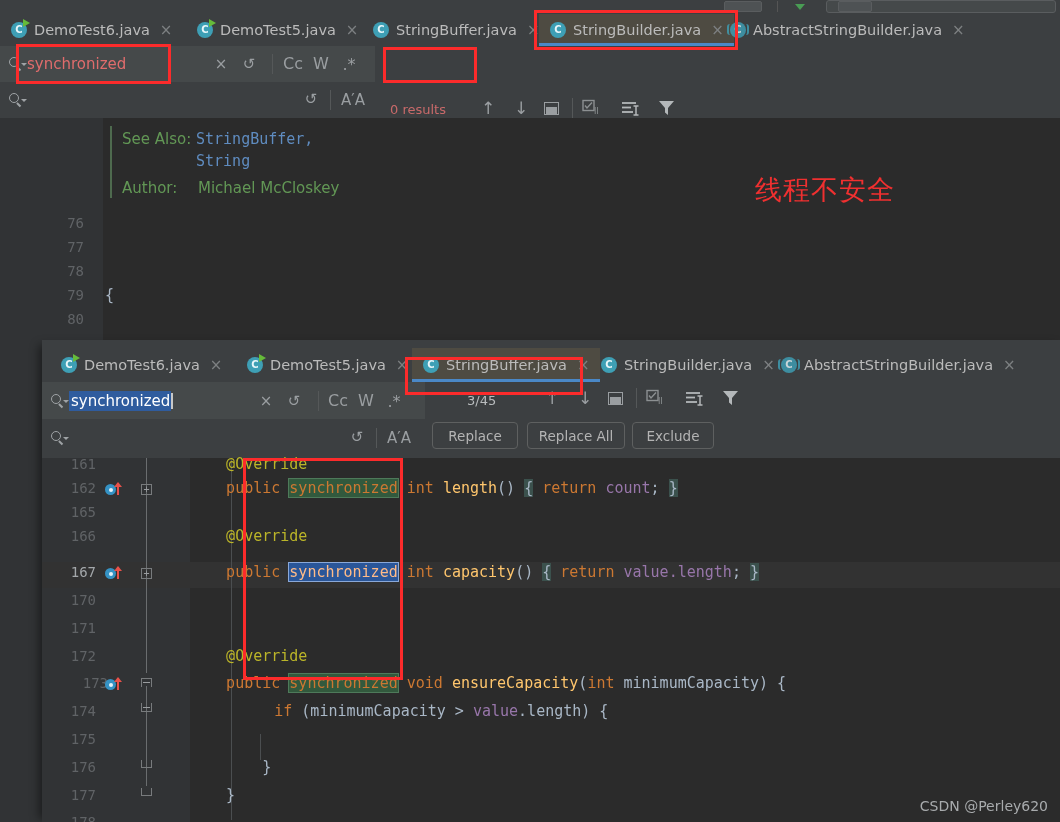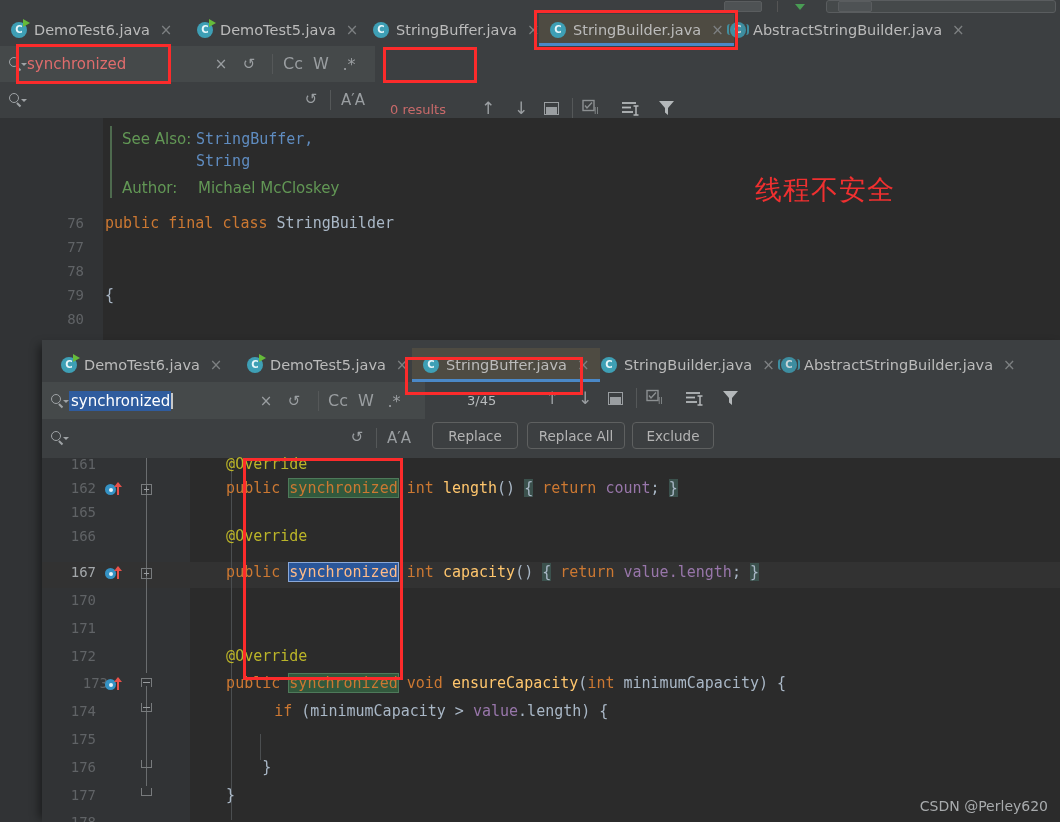--- a/index.html
+++ b/index.html
@@ -316,21 +316,20 @@
   <div class="abs" style="left:103px; top:118px; width:957px; height:704px; background:#2b2b2b;"></div>
 
   <div class="doc-stripe" style="left:110px; top:126px; height:72px;"></div>
   <div class="abs doc" style="left:122px; top:130px; font-size:15px;">See Also:</div>
   <div class="abs doclink mono" style="left:196px; top:130px; font-size:15px;">StringBuffer,</div>
   <div class="abs doclink mono" style="left:196px; top:152px; font-size:15px;">String</div>
   <div class="abs doc" style="left:122px; top:179px; font-size:15px;">Author:</div>
   <div class="abs doc" style="left:198px; top:179px; font-size:15px;">Michael McCloskey</div>
 
   <div class="lineno" style="left:50px; top:215px; width:34px;">76</div>
-  <div class="codeline" style="left:105px; top:214px;"><span class="k">public final class </span><span class="cls">StringBuilder</span></div>
 
   <div class="lineno" style="left:50px; top:239px; width:34px;">77</div>
 
   <div class="lineno" style="left:50px; top:263px; width:34px;">78</div>
 
   <div class="lineno" style="left:50px; top:287px; width:34px;">79</div>
   <div class="codeline" style="left:105px; top:286px;"><span class="brace">{</span></div>
 
   <div class="lineno" style="left:50px; top:311px; width:34px;">80</div>
 

